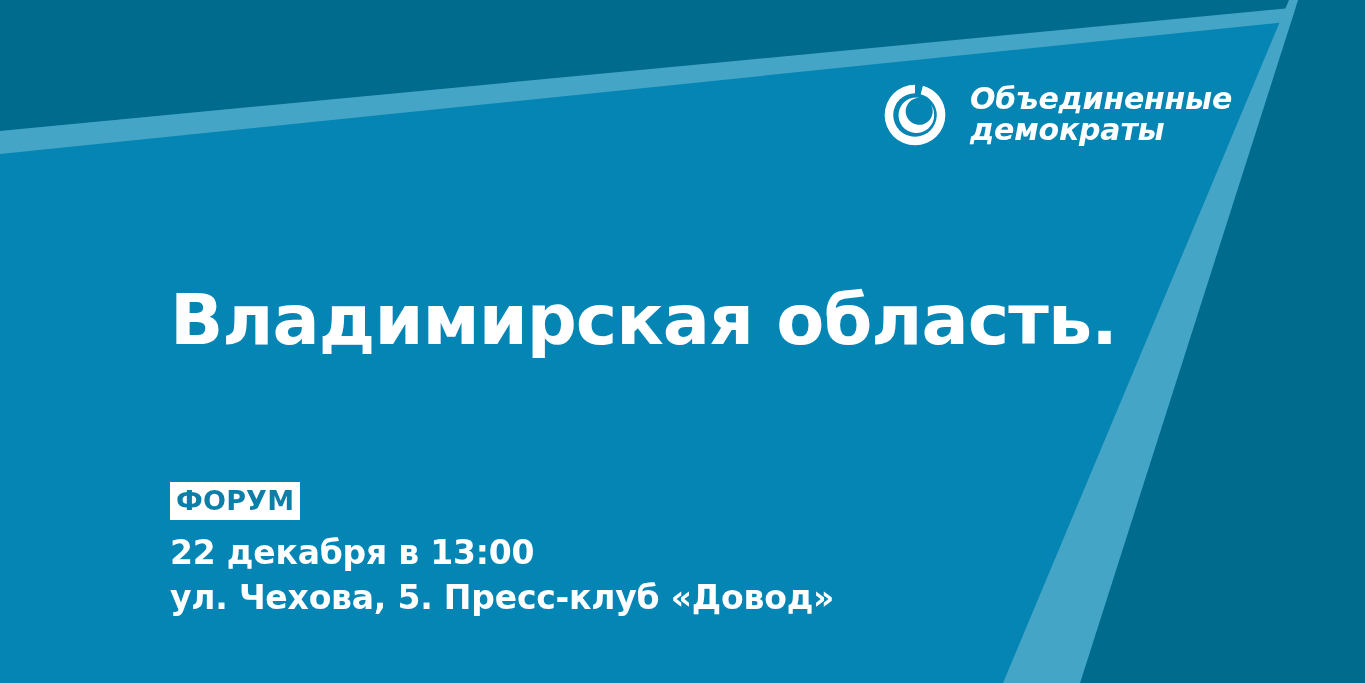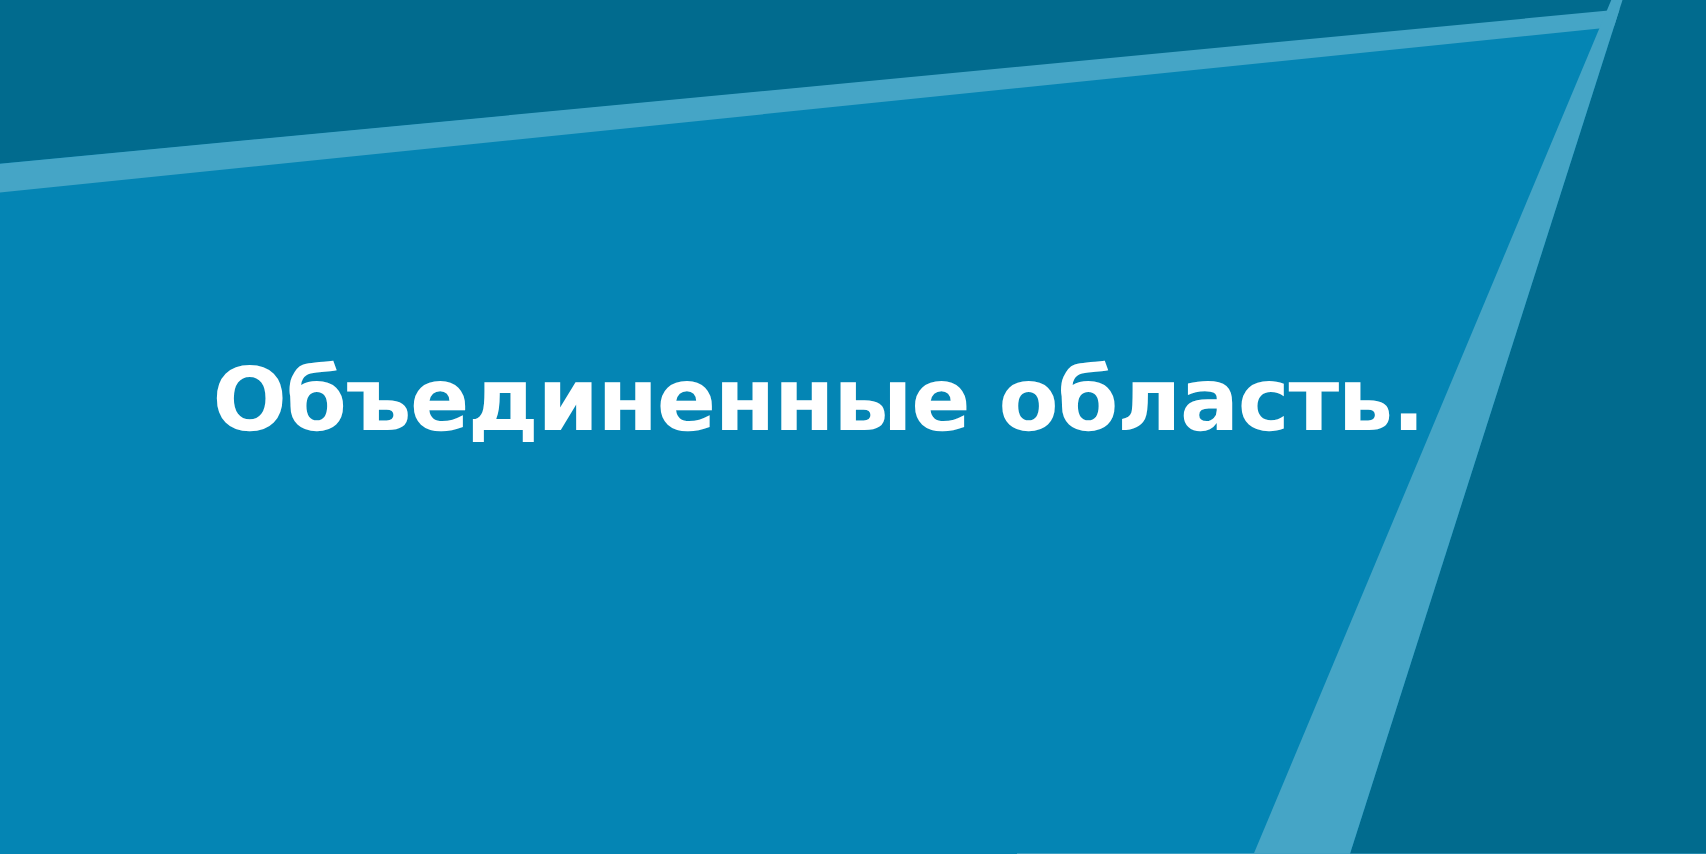--- a/index.html
+++ b/index.html
@@ -116,19 +116,45 @@
 
     <polygon points="0,0 1365,0 1365,2 0,131" fill="#016b8e"></polygon>
 
     <polygon points="0,131 1365,1 1365,14 0,154" fill="#45a5c6"></polygon>
 
     <polygon points="1298,0 1365,0 1365,683 1080,683" fill="#016b8e"></polygon>
 
     <polygon points="1298,0 1080,683 1003,683 1289,0" fill="#45a5c6"></polygon>
   </svg>
 
+  <div class="logo">
+    <svg class="logo-mark" viewBox="0 0 100 100">
+
+      <path d="M50 4
+               A46 46 0 1 0 96 50
+               A46 46 0 0 0 62 5.6
+               L58.6 18.6
+               A33 33 0 0 1 83 50
+               A33 33 0 1 1 50 17
+               Z" fill="#ffffff"></path>
+
+      <path d="M58 24
+               A27 27 0 1 0 79 50
+               A27 27 0 0 0 74 34
+               A20.5 20.5 0 1 1 58 24 Z" fill="#ffffff"></path>
+    </svg>
+    <div class="logo-text">
+      <span class="l1">Объединенные</span>
+      <span class="l2">демократы</span>
+    </div>
+  </div>
 
   <h1 class="headline">
-    <span class="hl-line">Объединенные область.</span>
+    <span class="hl-line">Владимирская область.</span>
   </h1>
 
+  <div class="details">
+    <div class="badge">ФОРУМ</div>
+    <span class="detail-line">22 декабря в 13:00</span>
+    <span class="detail-line">ул. Чехова, 5. Пресс-клуб «Довод»</span>
+  </div>
 
 </div>
 
 </body></html>

